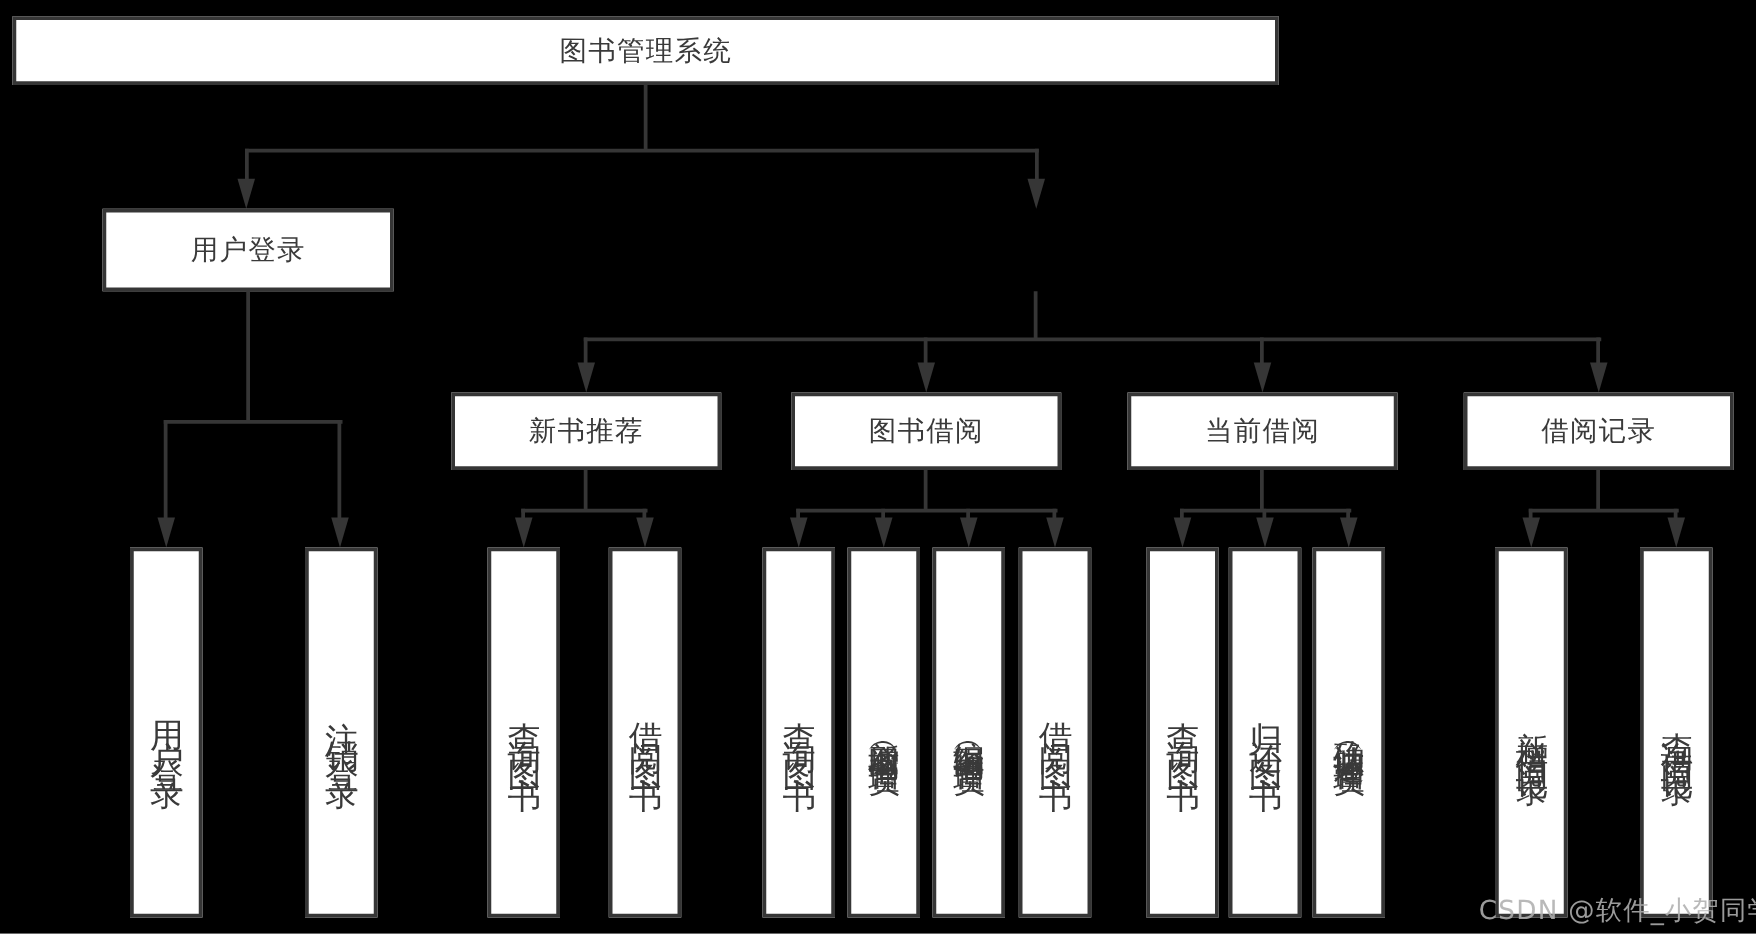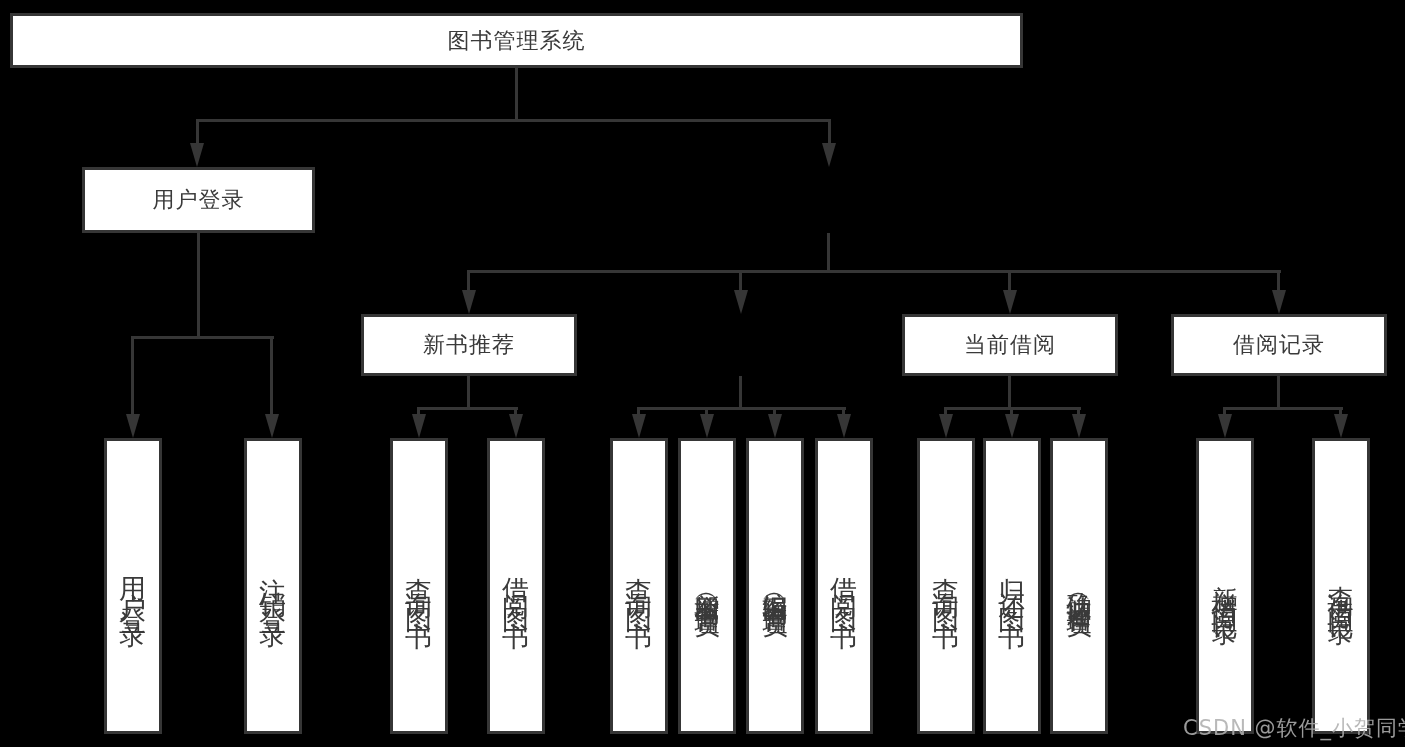--- a/index.html
+++ b/index.html
@@ -69,20 +69,23 @@
   <div class="arrow" style="left:462px;top:290px;"></div>
   <div class="vl" style="left:739px;top:270px;height:22px;"></div>
   <div class="arrow" style="left:734px;top:290px;"></div>
   <div class="vl" style="left:1008px;top:270px;height:22px;"></div>
   <div class="arrow" style="left:1003px;top:290px;"></div>
   <div class="vl" style="left:1277px;top:270px;height:22px;"></div>
   <div class="arrow" style="left:1272px;top:290px;"></div>
 
   <div class="node" style="left:361px;top:314px;width:216px;height:62px;">
     <span>新书推荐</span>
+  </div>
+  <div class="node" style="left:633px;top:314px;width:216px;height:62px;">
+    <span>图书借阅</span>
   </div>
   <div class="node" style="left:1171px;top:314px;width:216px;height:62px;">
     <span>借阅记录</span>
   </div>
   <div class="node" style="left:902px;top:314px;width:216px;height:62px;">
     <span>当前借阅</span>
   </div>
 
   <div class="vl" style="left:467px;top:376px;height:33px;"></div>
   <div class="hl" style="left:417px;top:407px;width:101px;"></div>

